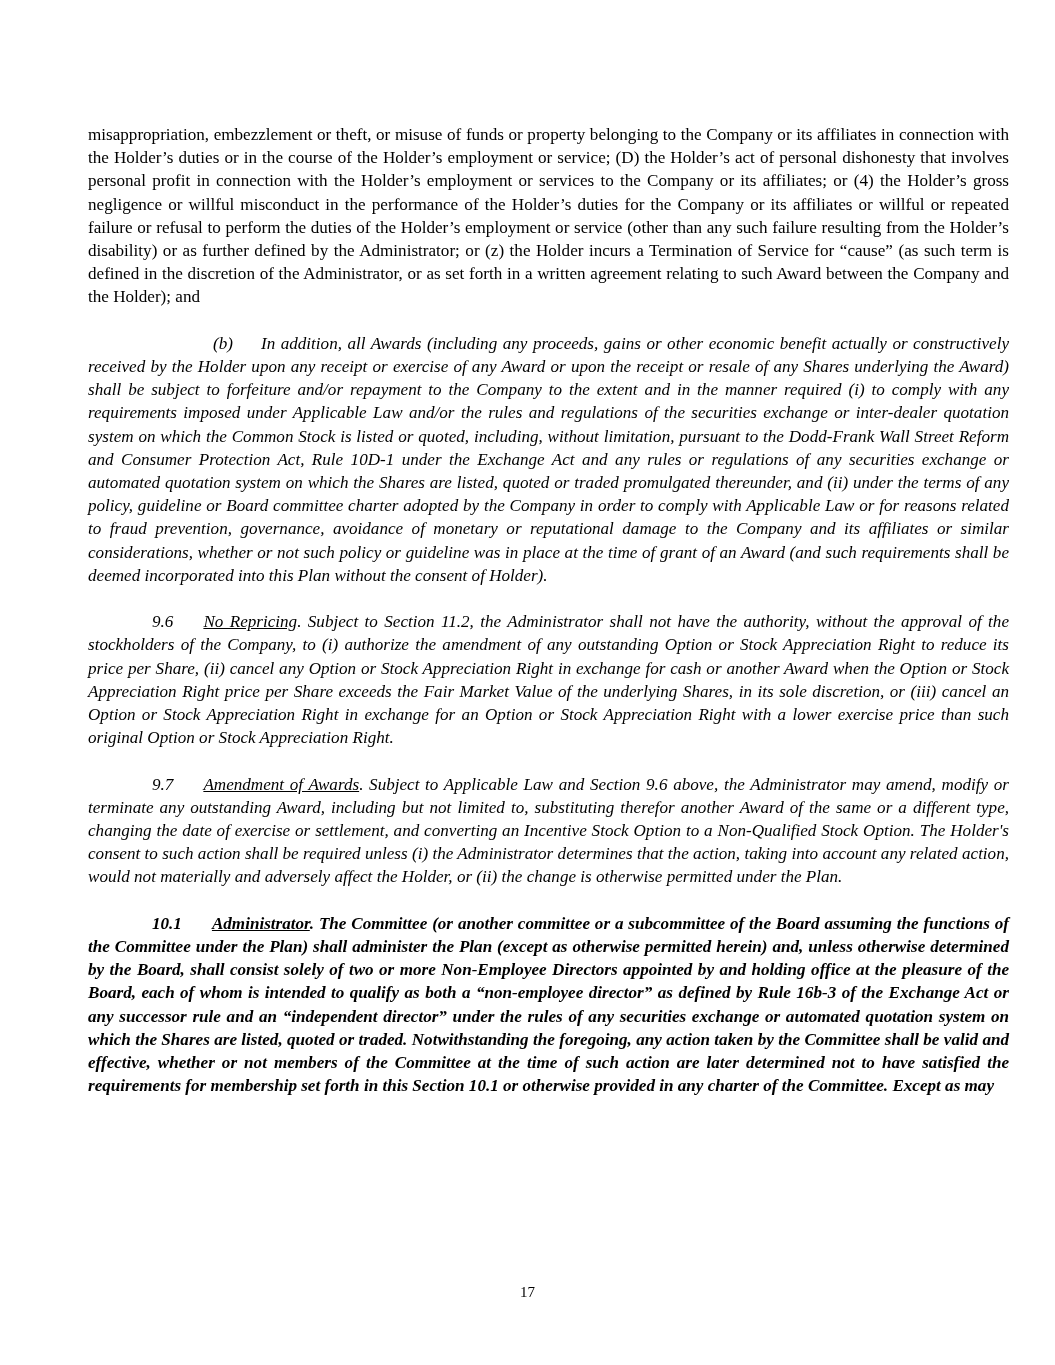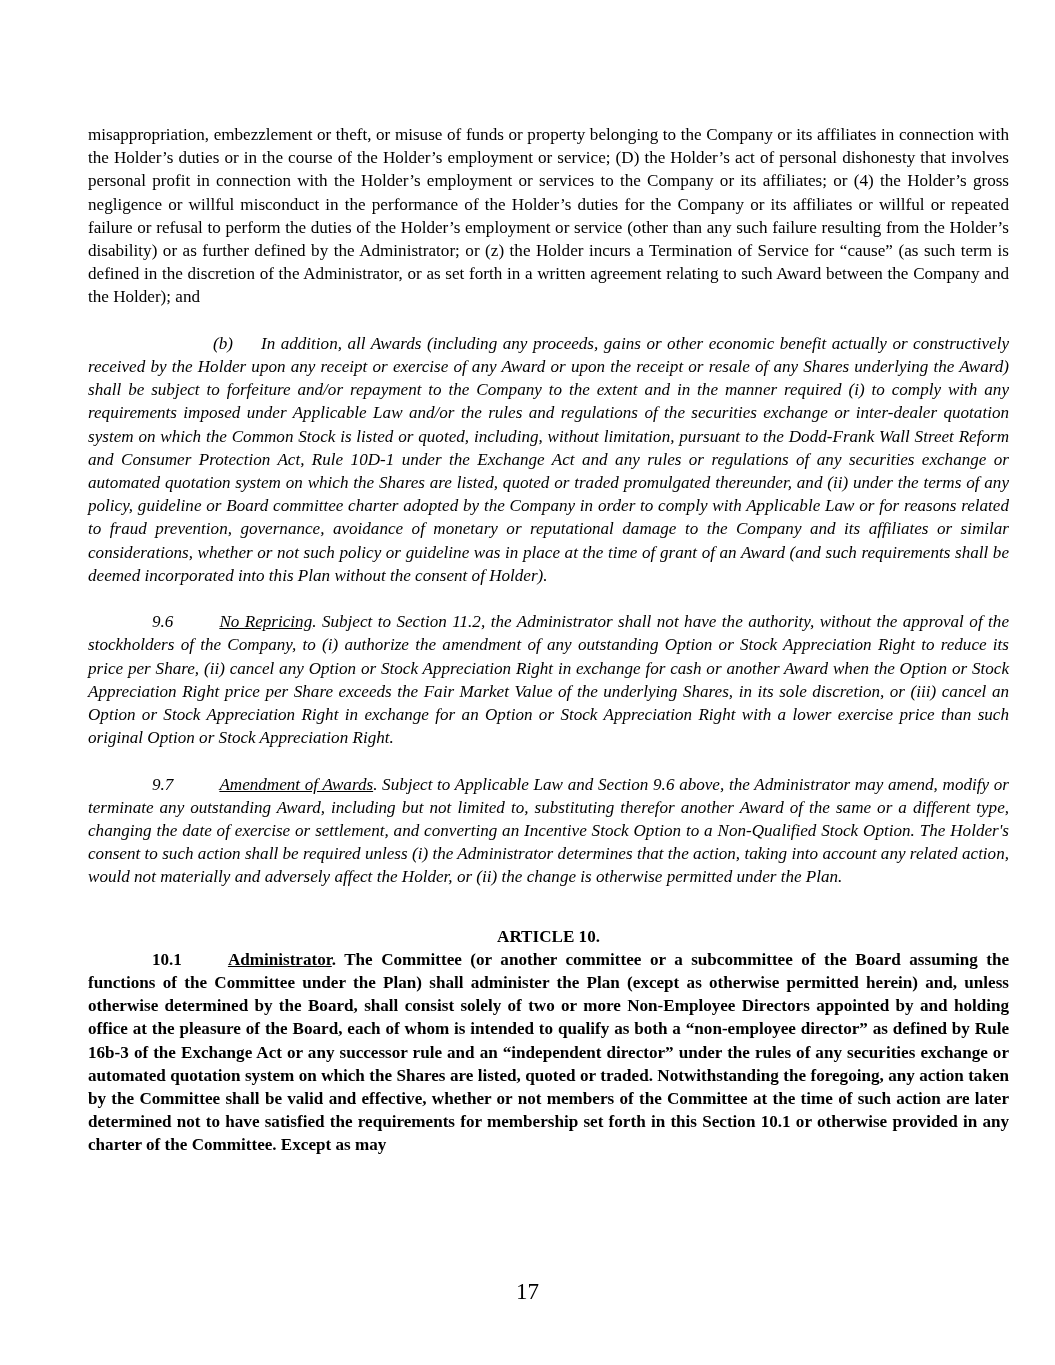--- a/index.html
+++ b/index.html
@@ -35,60 +35,59 @@
   }
   p.para + p.para {
     margin-top: 23.2px;
     font-style: italic;
   }
   
   .ind-b { display: inline-block; width: 125px; }
   .ind-sec { display: inline-block; width: 64px; }
   .tab-b { display: inline-block; width: 28px; }
   .tab-sec { display: inline-block; width: 30px; }
-  .u { text-decoration: underline; margin-left: 16px; }
+  .u { text-decoration: underline; }
 
   .heading {
     margin: 0;
     text-align: center;
     font-weight: bold;
     font-size: 17.1px;
     line-height: 23.2px;
   }
   .heading-article { margin-top: 36px; }
   .heading-admin { margin-top: 27px; }
 
   .after-heading { margin-top: 28px; font-weight: bold; }
 
   .footer {
     position: absolute;
     left: 0;
     right: 0;
     top: 1282px;
     text-align: center;
-    font-size: 23px;
+    font-size: 15px;
     line-height: 20px;
   }
 </style>
 </head>
 <body>
 
 <div class="page">
 
   <div class="body-text">
 
     <p class="para"><span>misappropriation, embezzlement or theft, or misuse of funds or property belonging to the Company or its affiliates in connection with the Holder’s duties or in the course of the Holder’s employment or service; (D) the Holder’s act of personal dishonesty that involves personal profit in connection with the Holder’s employment or services to the Company or its affiliates; or (4) the Holder’s gross negligence or willful misconduct in the performance of the Holder’s duties for the Company or its affiliates or willful or repeated failure or refusal to perform the duties of the Holder’s employment or service (other than any such failure resulting from the Holder’s disability) or as further defined by the Administrator; or (z) the Holder incurs a Termination of Service for “cause” (as such term is defined in the discretion of the Administrator, or as set forth in a written agreement relating to such Award between the Company and the Holder); and</span></p>
 
     <p class="para"><span class="ind-b"></span><span>(b)</span><span class="tab-b"></span><span>In addition, all Awards (including any proceeds, gains or other economic benefit actually or constructively received by the Holder upon any receipt or exercise of any Award or upon the receipt or resale of any Shares underlying the Award) shall be subject to forfeiture and/or repayment to the Company to the extent and in the manner required (i) to comply with any requirements imposed under Applicable Law and/or the rules and regulations of the securities exchange or inter-dealer quotation system on which the Common Stock is listed or quoted, including, without limitation, pursuant to the Dodd-Frank Wall Street Reform and Consumer Protection Act, Rule 10D-1 under the Exchange Act and any rules or regulations of any securities exchange or automated quotation system on which the Shares are listed, quoted or traded promulgated thereunder, and (ii) under the terms of any policy, guideline or Board committee charter adopted by the Company in order to comply with Applicable Law or for reasons related to fraud prevention, governance, avoidance of monetary or reputational damage to the Company and its affiliates or similar considerations, whether or not such policy or guideline was in place at the time of grant of an Award (and such requirements shall be deemed incorporated into this Plan without the consent of Holder).</span></p>
 
     <p class="para"><span class="ind-sec"></span><span>9.6</span><span class="tab-sec"></span><span class="u">No Repricing</span><span>. Subject to Section 11.2, the Administrator shall not have the authority, without the approval of the stockholders of the Company, to (i) authorize the amendment of any outstanding Option or Stock Appreciation Right to reduce its price per Share, (ii) cancel any Option or Stock Appreciation Right in exchange for cash or another Award when the Option or Stock Appreciation Right price per Share exceeds the Fair Market Value of the underlying Shares, in its sole discretion, or (iii) cancel an Option or Stock Appreciation Right in exchange for an Option or Stock Appreciation Right with a lower exercise price than such original Option or Stock Appreciation Right.</span></p>
 
     <p class="para"><span class="ind-sec"></span><span>9.7</span><span class="tab-sec"></span><span class="u">Amendment of Awards</span><span>. Subject to Applicable Law and Section 9.6 above, the Administrator may amend, modify or terminate any outstanding Award, including but not limited to, substituting therefor another Award of the same or a different type, changing the date of exercise or settlement, and converting an Incentive Stock Option to a Non-Qualified Stock Option. The Holder's consent to such action shall be required unless (i) the Administrator determines that the action, taking into account any related action, would not materially and adversely affect the Holder, or (ii) the change is otherwise permitted under the Plan.</span></p>
 
-    <h1 class="heading heading-article">ARTICLE 10.</h1>
 
 
     <p class="para after-heading"><span class="ind-sec"></span><span>10.1</span><span class="tab-sec"></span><span class="u">Administrator</span><span>. The Committee (or another committee or a subcommittee of the Board assuming the functions of the Committee under the Plan) shall administer the Plan (except as otherwise permitted herein) and, unless otherwise determined by the Board, shall consist solely of two or more Non-Employee Directors appointed by and holding office at the pleasure of the Board, each of whom is intended to qualify as both a “non-employee director” as defined by Rule 16b-3 of the Exchange Act or any successor rule and an “independent director” under the rules of any securities exchange or automated quotation system on which the Shares are listed, quoted or traded. Notwithstanding the foregoing, any action taken by the Committee shall be valid and effective, whether or not members of the Committee at the time of such action are later determined not to have satisfied the requirements for membership set forth in this Section 10.1 or otherwise provided in any charter of the Committee. Except as may</span></p>
 
   </div>
 
   <div class="footer">17</div>
 
 </div>
 

